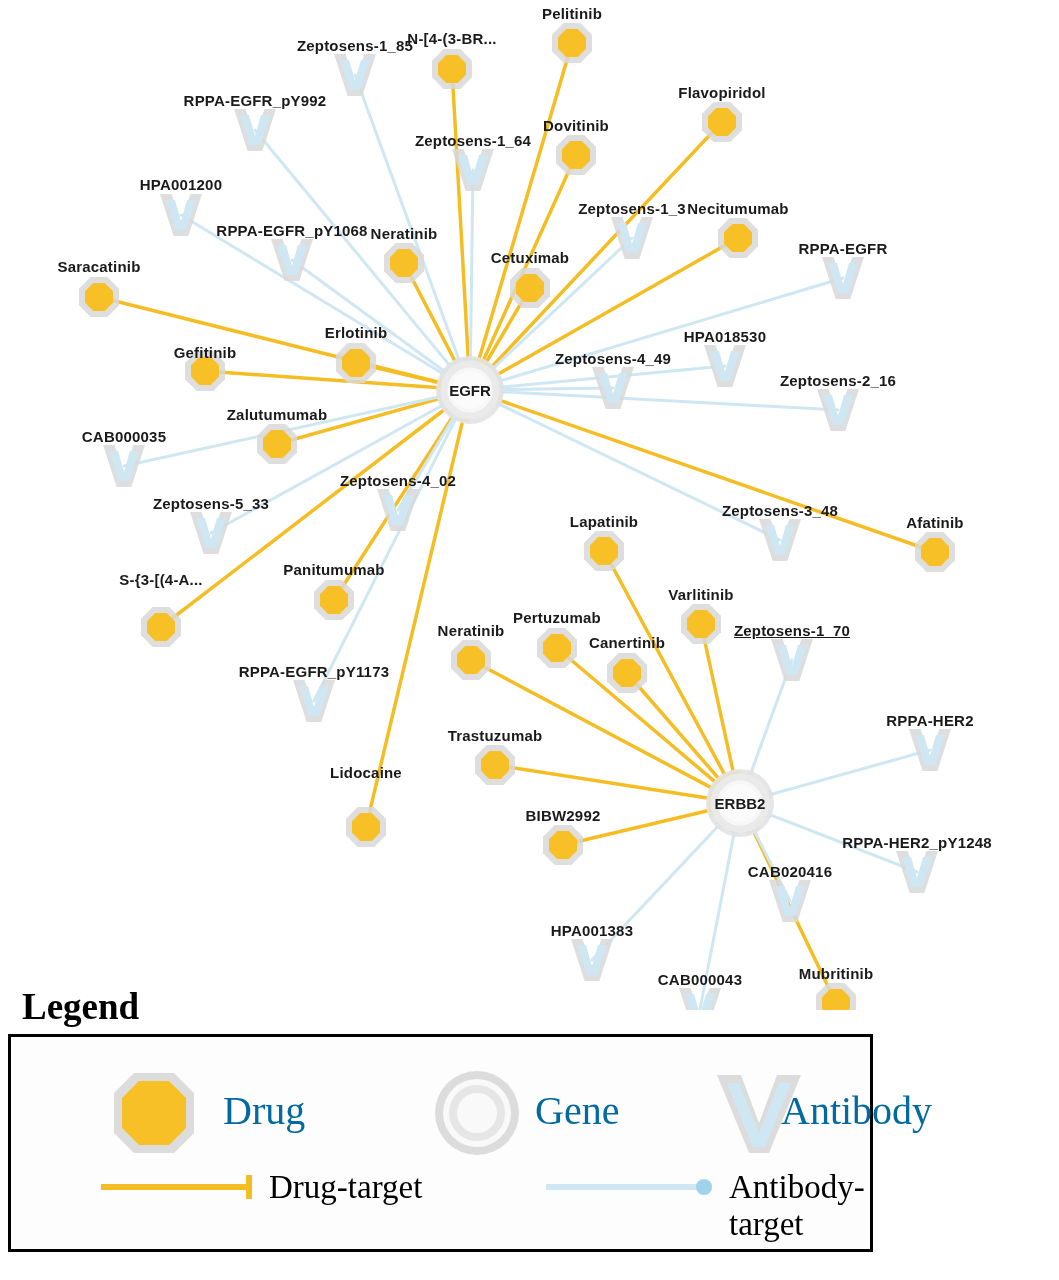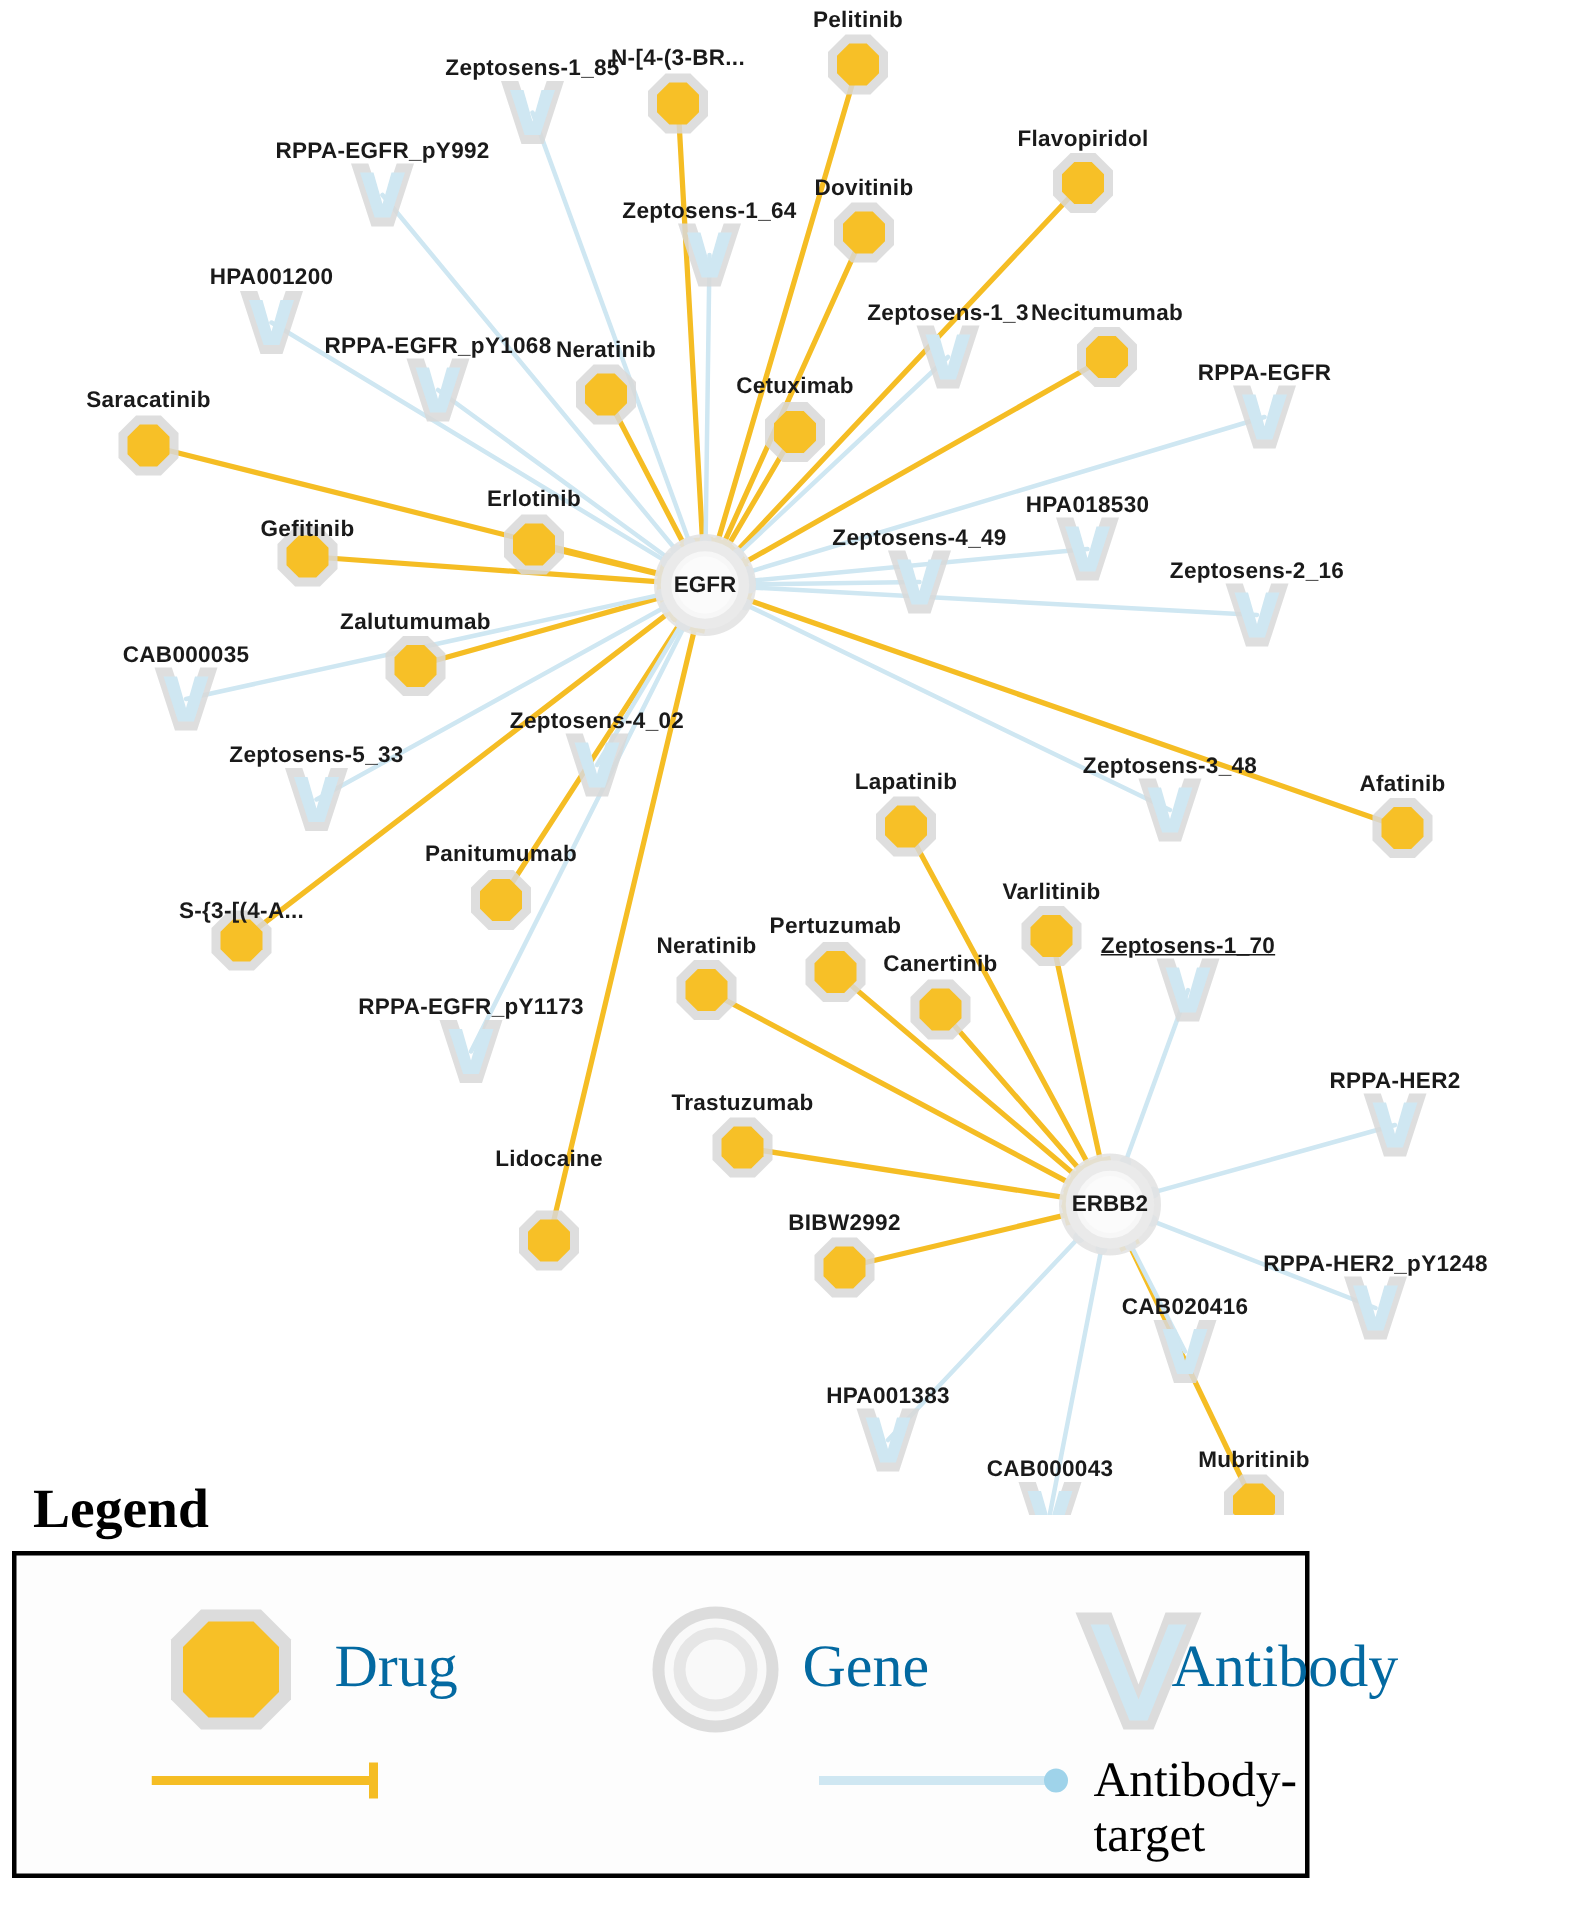--- a/index.html
+++ b/index.html
@@ -274,21 +274,21 @@
       <div class="node-label" style="left: 404px; top: 242px;">Neratinib</div>
       <div class="node-label" style="left: 530px; top: 266px;">Cetuximab</div>
       <div class="node-label" style="left: 99px; top: 275px;">Saracatinib</div>
       <div class="node-label" style="left: 356px; top: 341px;">Erlotinib</div>
       <div class="node-label" style="left: 205px; top: 349px; margin-top: 12px;">Gefitinib</div>
       <div class="node-label" style="left: 277px; top: 423px;">Zalutumumab</div>
       <div class="node-label" style="left: 935px; top: 531px;">Afatinib</div>
       <div class="node-label" style="left: 604px; top: 530px;">Lapatinib</div>
       <div class="node-label" style="left: 701px; top: 603px;">Varlitinib</div>
       <div class="node-label" style="left: 334px; top: 578px;">Panitumumab</div>
-      <div class="node-label" style="left: 161px; top: 616px;">S-{3-[(4-A...</div>
+      <div class="node-label" style="left: 161px; top: 588px;">S-{3-[(4-A...</div>
       <div class="node-label" style="left: 557px; top: 626px;">Pertuzumab</div>
       <div class="node-label" style="left: 471px; top: 639px;">Neratinib</div>
       <div class="node-label" style="left: 627px; top: 651px;">Canertinib</div>
       <div class="node-label" style="left: 495px; top: 744px;">Trastuzumab</div>
       <div class="node-label" style="left: 366px; top: 781px;">Lidocaine</div>
       <div class="node-label" style="left: 563px; top: 824px;">BIBW2992</div>
       <div class="node-label" style="left: 836px; top: 982px;">Mubritinib</div>
       <div class="node-label" style="left: 355px; top: 54px;">Zeptosens-1_85</div>
       <div class="node-label" style="left: 255px; top: 109px;">RPPA-EGFR_pY992</div>
       <div class="node-label" style="left: 473px; top: 149px;">Zeptosens-1_64</div>
@@ -343,20 +343,21 @@
       </svg>
     </div>
     <div class="legend-text" style="left:770px; top:50px;">Antibody</div>
 
     <div class="legend-icon" style="left:90px; top:135px;">
       <svg width="160" height="30" viewBox="0 0 160 30">
         <line x1="0" y1="15" x2="148" y2="15" stroke="#f5bd24" stroke-width="6"></line>
         <line x1="148" y1="3" x2="148" y2="27" stroke="#f5bd24" stroke-width="6"></line>
       </svg>
     </div>
+    <div class="legend-text-sm" style="left:258px; top:132px;">Drug-target</div>
 
     <div class="legend-icon" style="left:535px; top:135px;">
       <svg width="170" height="30" viewBox="0 0 170 30">
         <line x1="0" y1="15" x2="155" y2="15" stroke="#cfe7f2" stroke-width="6"></line>
         <circle cx="158" cy="15" r="8" fill="#9fd3ea"></circle>
       </svg>
     </div>
     <div class="legend-text-sm" style="left:718px; top:132px;">Antibody-target</div>
 
   </div>

